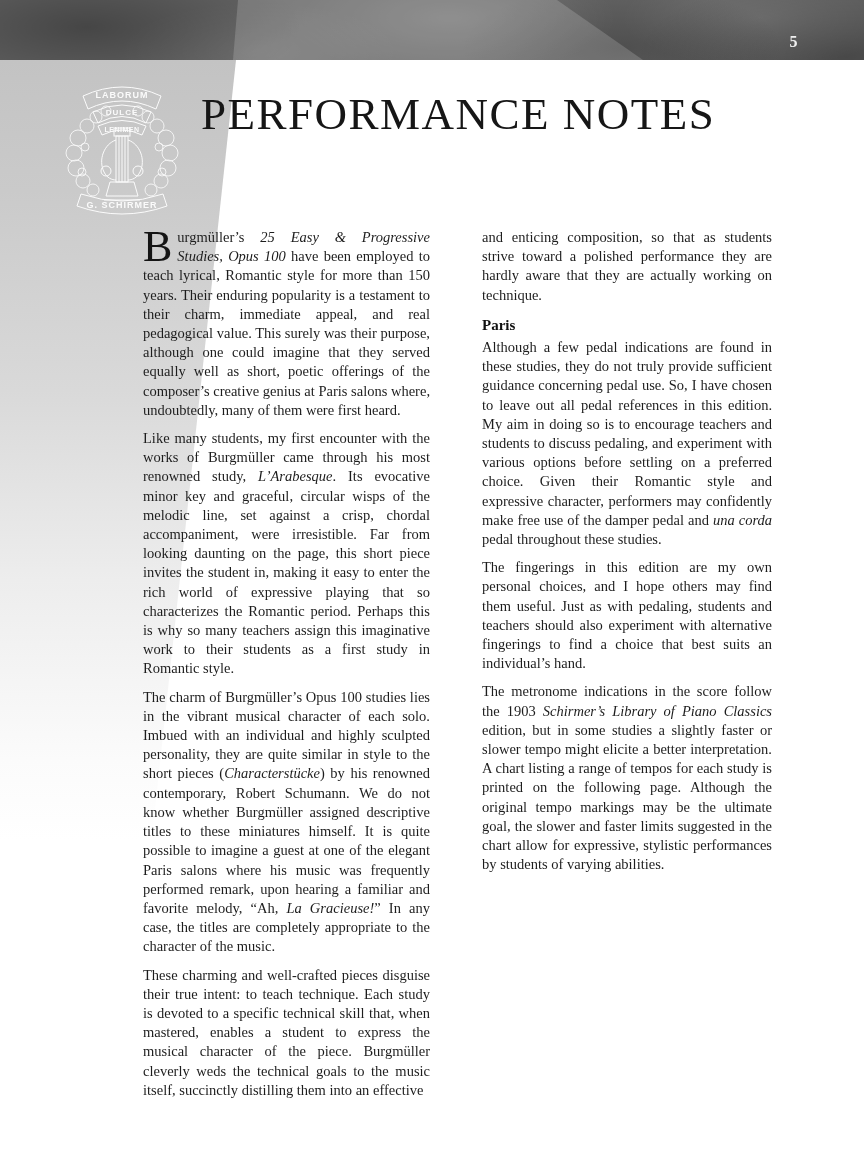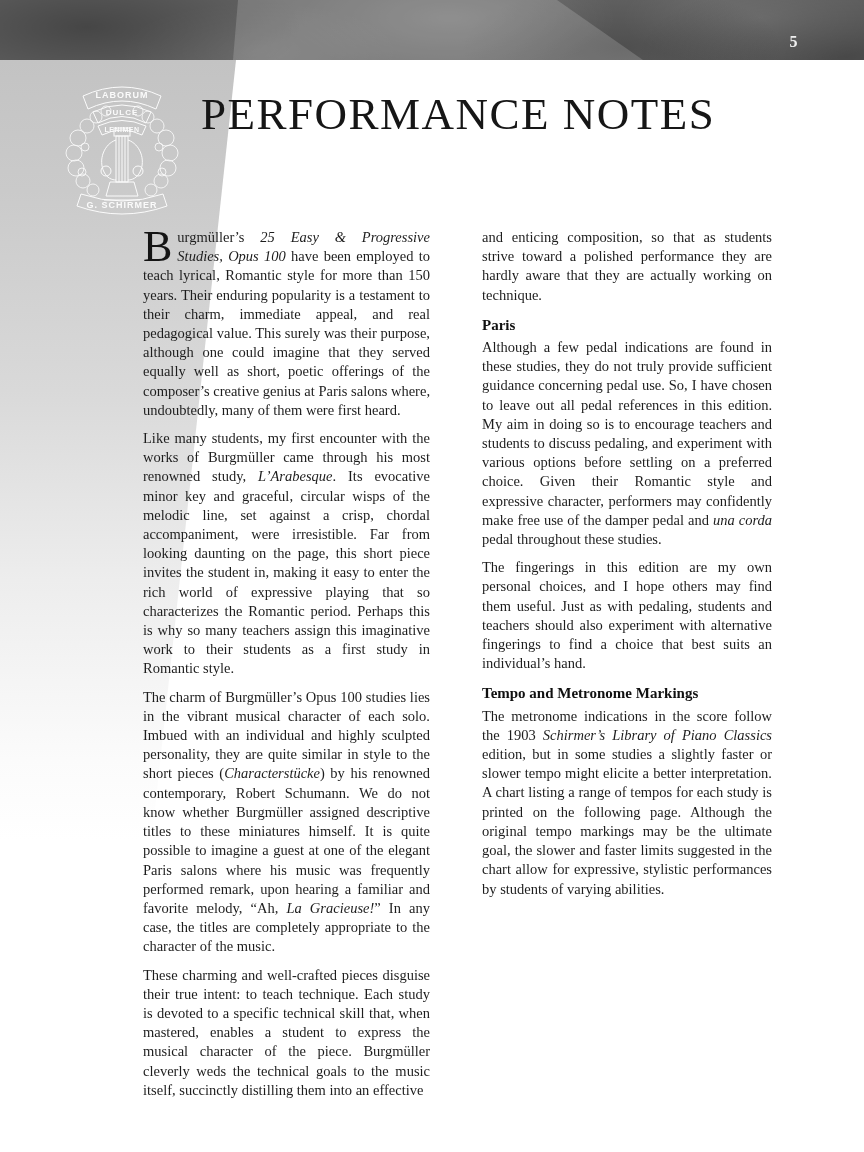--- a/index.html
+++ b/index.html
@@ -130,15 +130,14 @@
   <p>Like many students, my first encounter with the works of Burgmüller came through his most renowned study, <i>L’Arabesque</i>. Its evocative minor key and graceful, circular wisps of the melodic line, set against a crisp, chordal accompaniment, were irresistible. Far from looking daunting on the page, this short piece invites the student in, making it easy to enter the rich world of expressive playing that so characterizes the Romantic period. Perhaps this is why so many teachers assign this imaginative work to their students as a first study in Romantic style.</p>
   <p>The charm of Burgmüller’s Opus 100 studies lies in the vibrant musical character of each solo. Imbued with an individual and highly sculpted personality, they are quite similar in style to the short pieces (<i>Characterstücke</i>) by his renowned contemporary, Robert Schumann. We do not know whether Burgmüller assigned descriptive titles to these miniatures himself. It is quite possible to imagine a guest at one of the elegant Paris salons where his music was frequently performed remark, upon hearing a familiar and favorite melody, “Ah, <i>La Gracieuse!</i>”  In any case, the titles are completely appropriate to the character of the music.</p>
   <p>These charming and well-crafted pieces disguise their true intent: to teach technique. Each study is devoted to a specific technical skill that, when mastered, enables a student to express the musical character of the piece. Burgmüller cleverly weds the technical goals to the music itself, succinctly distilling them into an effective</p>
 </div>
 
 <div class="col col-right">
   <p>and enticing composition, so that as students strive toward a polished performance they are hardly aware that they are actually working on technique.</p>
   <h3 class="sub-heading">Paris</h3>
   <p>Although a few pedal indications are found in these studies, they do not truly provide sufficient guidance concerning pedal use. So, I have chosen to leave out all pedal references in this edition. My aim in doing so is to encourage teachers and students to discuss pedaling, and experiment with various options before settling on a preferred choice. Given their Romantic style and expressive character, performers may confidently make free use of the damper pedal and <i>una corda</i> pedal throughout these studies.</p>
   <p>The fingerings in this edition are my own personal choices, and I hope others may find them useful. Just as with pedaling, students and teachers should also experiment with alternative fingerings to find a choice that best suits an individual’s hand.</p>
-  <h3 class="sub-heading">Tempo and Metronome Markings</h3>
   <p>The metronome indications in the score follow the 1903 <i>Schirmer’s Library of Piano Classics</i> edition, but in some studies a slightly faster or slower tempo might elicite a better interpretation. A chart listing a range of tempos for each study is printed on the following page. Although the original tempo markings may be the ultimate goal, the slower and faster limits suggested in the chart allow for expressive, stylistic performances by students of varying abilities.</p>
 </div>
 
 </body></html>

